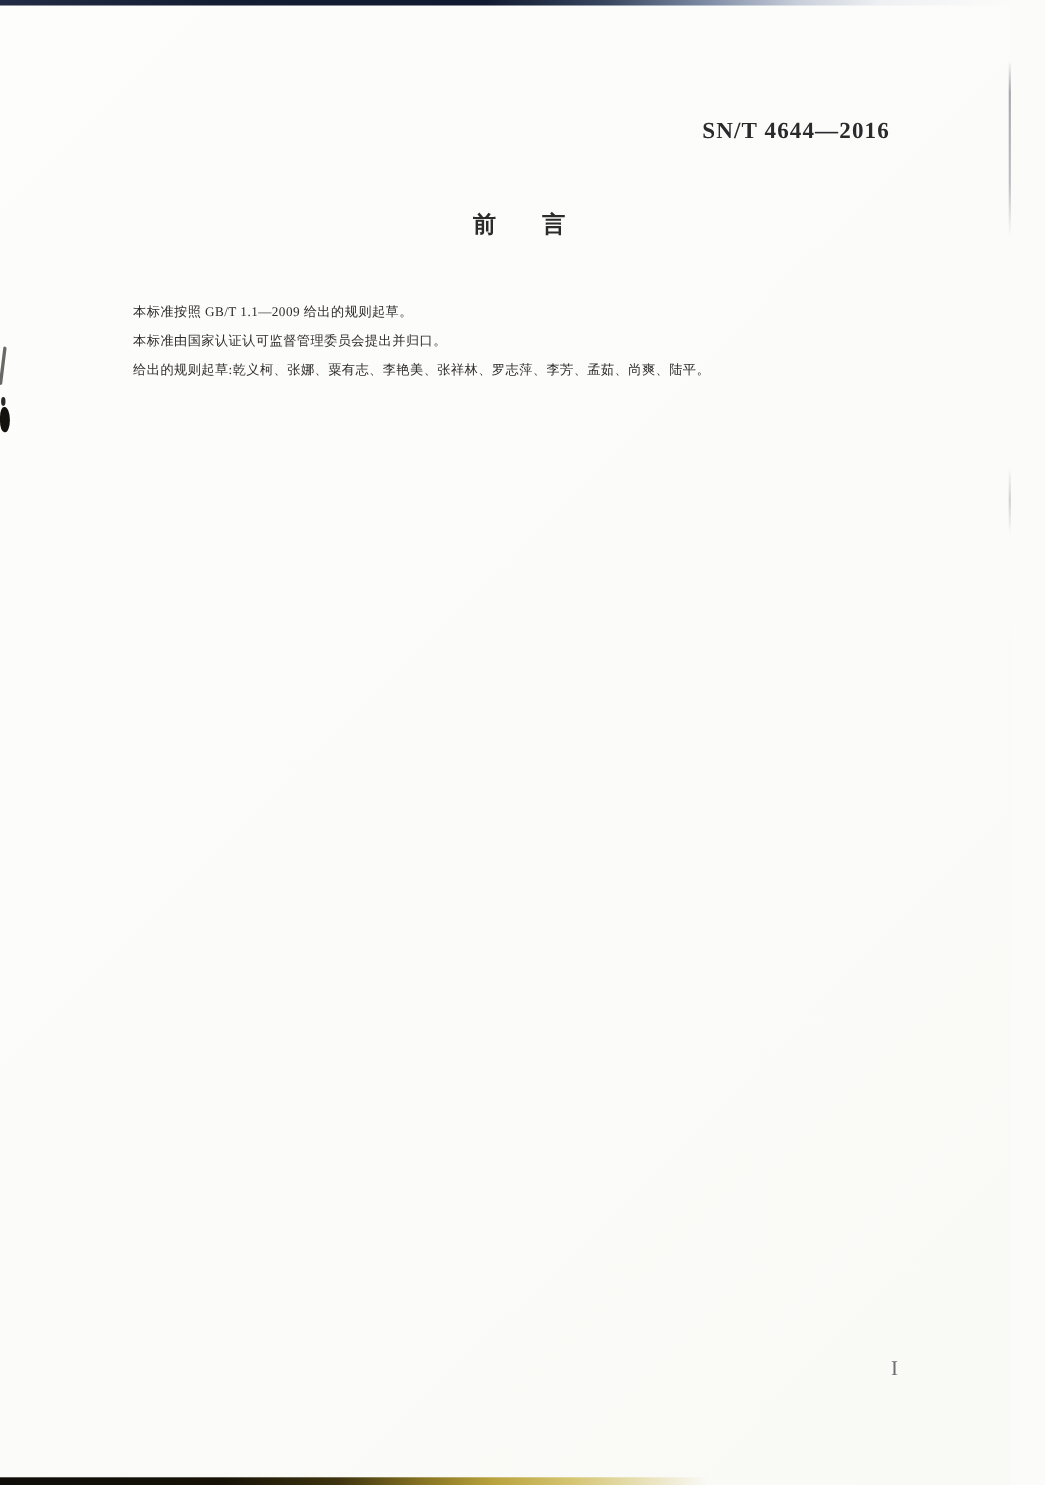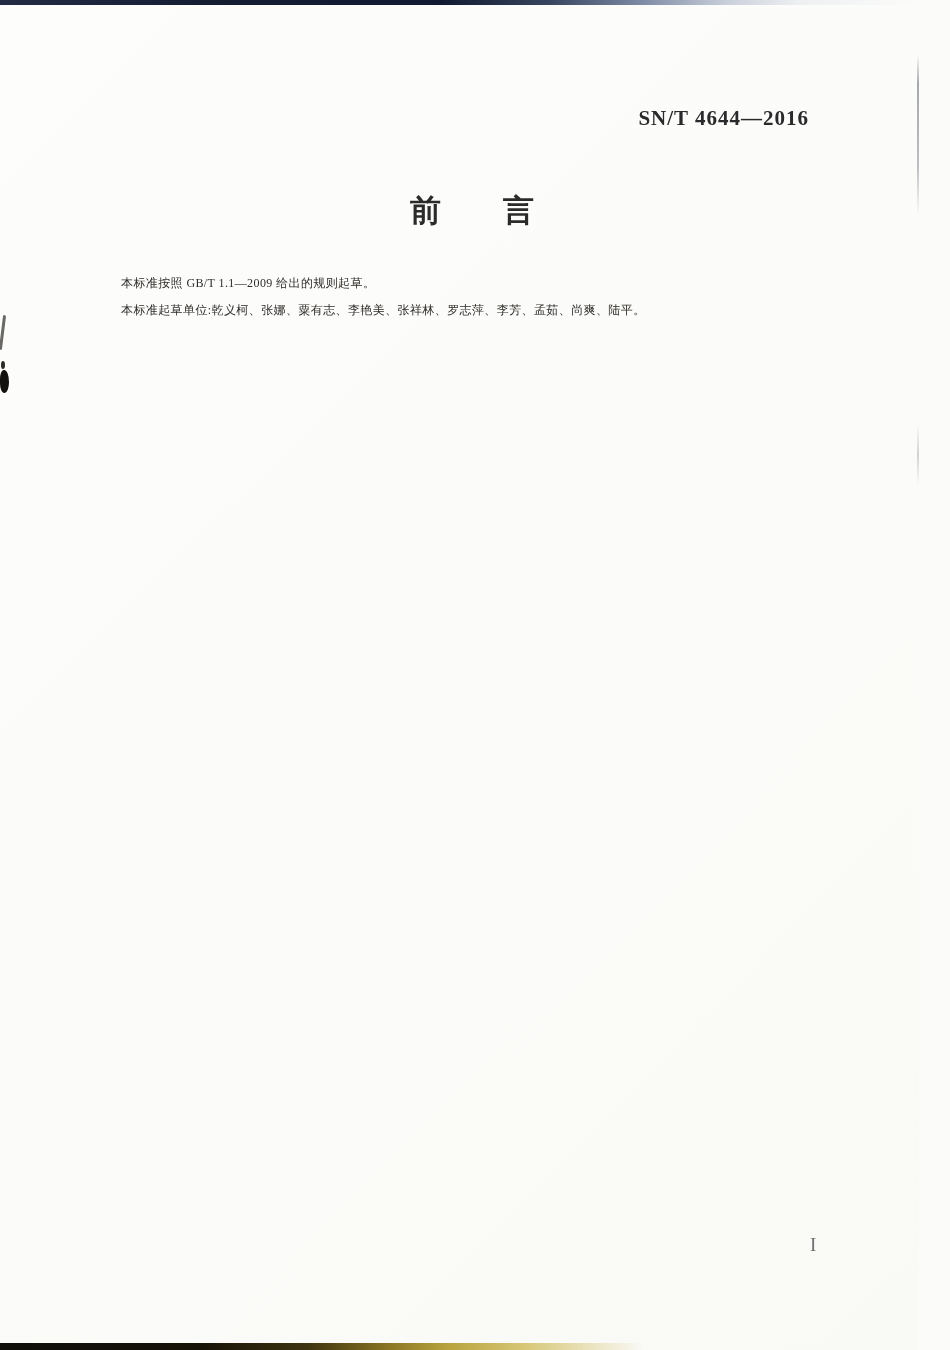--- a/index.html
+++ b/index.html
@@ -86,21 +86,21 @@
     color: #2a2a2c;
   }
   .doc-title {
     position: absolute;
     top: 190px;
     left: 0;
     width: 944px;
     text-align: center;
     font-family: "Liberation Sans", "DejaVu Sans", sans-serif;
     font-weight: 700;
-    font-size: 31px;
+    font-size: 21px;
     color: #2b2b2a;
   }
   .foreword {
     position: absolute;
     top: 270px;
     left: 97px;
     width: 760px;
     font-family: "Liberation Serif", "DejaVu Serif", serif;
     font-size: 12px;
     line-height: 26.5px;
@@ -131,18 +131,19 @@
   <div class="scan-smudge-blob"></div>
   <div class="scan-right-line"></div>
   <div class="scan-right-line-2"></div>
 
   <div class="standard-code">SN/T 4644—2016</div>
 
   <div class="doc-title">前　　言</div>
 
   <div class="foreword">
     <p>本标准按照 GB/T 1.1—2009 给出的规则起草。</p>
-    <p>本标准起草单位:乾义柯、张娜、粟有志、李艳美、张祥林、罗志萍、李芳、孟茹、尚爽、陆平。</p>
+    <p>本标准由国家认证认可监督管理委员会提出并归口。</p>
+    <p>给出的规则起草:乾义柯、张娜、粟有志、李艳美、张祥林、罗志萍、李芳、孟茹、尚爽、陆平。</p>
   </div>
 
   <div class="page-number">I</div>
 
 </div>
 
 </body></html>

